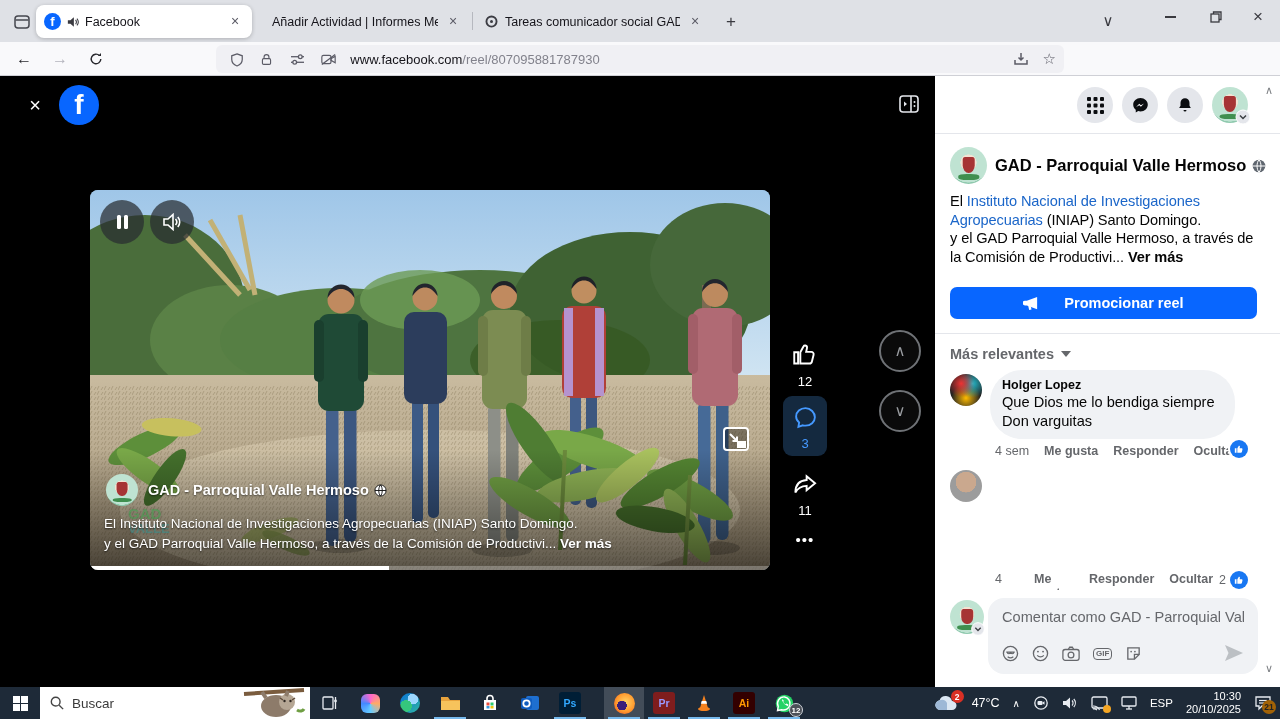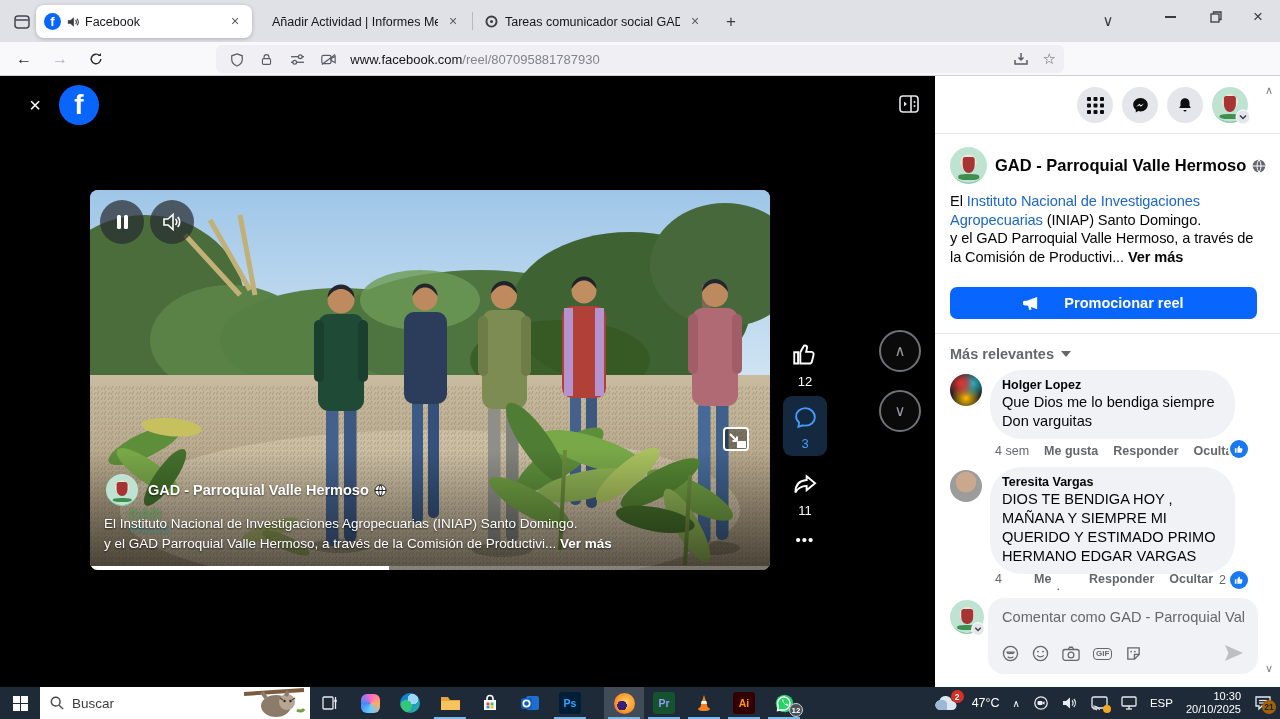--- a/index.html
+++ b/index.html
@@ -473,24 +473,20 @@
       <div class="cmeta" style="top:368px;">
         <span class="t">4 sem</span><span>Me gusta</span><span>Responder</span><span>Ocultar</span>
       </div>
       <div class="likepill" style="left:295px;top:364px;">
         <svg width="10" height="10" viewBox="0 0 24 24">
             <path d="M2 10h4v11H2zM8 21h8.5c1.2 0 2.2-.8 2.4-2l1.4-6c.3-1.4-.7-2.7-2.1-2.7h-4.7l.7-3.6c.2-1.1-.5-2.2-1.6-2.4-.7-.1-1.4.2-1.7.8L8 10z" fill="#fff"></path>
           </svg>
       </div>
 
       <div class="cavatar" style="top:394px;background:radial-gradient(circle at 50% 38%,#caa88e 0 40%,#9c9c9c 41%);"></div>
-      <div class="bubble" style="top:391px;">
-        <div class="cname">Teresita Vargas</div>
-        <div class="ctext">DIOS TE BENDIGA HOY , MAÑANA Y SIEMPRE MI QUERIDO Y ESTIMADO PRIMO HERMANO EDGAR VARGAS</div>
-      </div>
       <div class="cmeta" style="top:496px;height:22px;overflow:hidden;width:250px;">
         <span class="t" style="width:24px;">4 sem</span><span style="width:40px;">Me gusta</span><span>Responder</span><span style="margin-right:0;">Ocultar</span>
       </div>
       <span class="abs" style="left:284px;top:497px;font-size:12.5px;color:#65676b;">2</span>
       <div class="likepill" style="left:295px;top:495px;">
         <svg width="10" height="10" viewBox="0 0 24 24">
             <path d="M2 10h4v11H2zM8 21h8.5c1.2 0 2.2-.8 2.4-2l1.4-6c.3-1.4-.7-2.7-2.1-2.7h-4.7l.7-3.6c.2-1.1-.5-2.2-1.6-2.4-.7-.1-1.4.2-1.7.8L8 10z" fill="#fff"></path>
           </svg>
       </div>
 
@@ -603,21 +599,21 @@
         </svg>
     </div>
     <div class="tbtile run">
         <span class="adobe" style="background:#001e36;color:#31a8ff;">Ps</span>
       </div>
     <div style="width:14px;flex:none;"></div>
     <div class="tbtile run active">
         <span style="width:21px;height:21px;border-radius:50%;background:radial-gradient(circle at 38% 60%,#3a1f7a 0 26%,transparent 27%),radial-gradient(circle at 55% 45%,#ffd567,#ff9a2e 55%,#e8401f);display:block;"></span>
       </div>
     <div class="tbtile run">
-        <span class="adobe" style="background:#14532d;color:#9999ff;">Pr</span>
+        <span class="adobe" style="background:#7f1d1d;color:#9999ff;">Pr</span>
       </div>
     <div class="tbtile run">
       <svg width="18" height="18" viewBox="0 0 18 18">
           <path d="M9 1l4 13H5z" fill="#f5821f"></path>
           <path d="M6.7 7h4.6l.8 2.8H5.9z" fill="#fff"></path>
           <ellipse cx="9" cy="15" rx="6" ry="2" fill="#f5821f"></ellipse>
         </svg>
     </div>
     <div class="tbtile run">
         <span class="adobe" style="background:#330000;color:#ff9a00;">Ai</span>

